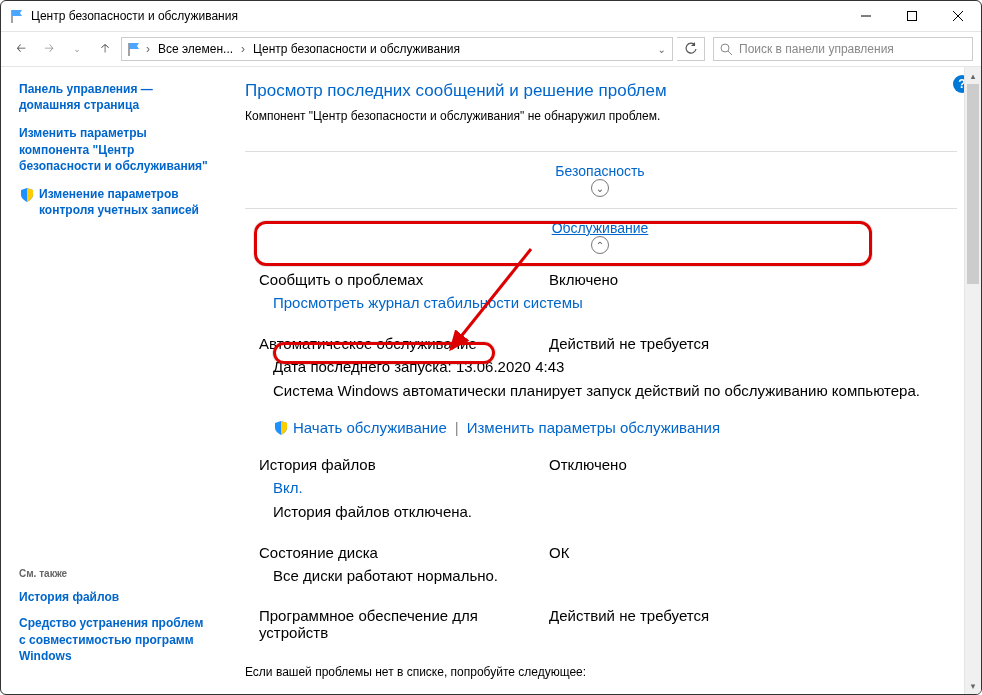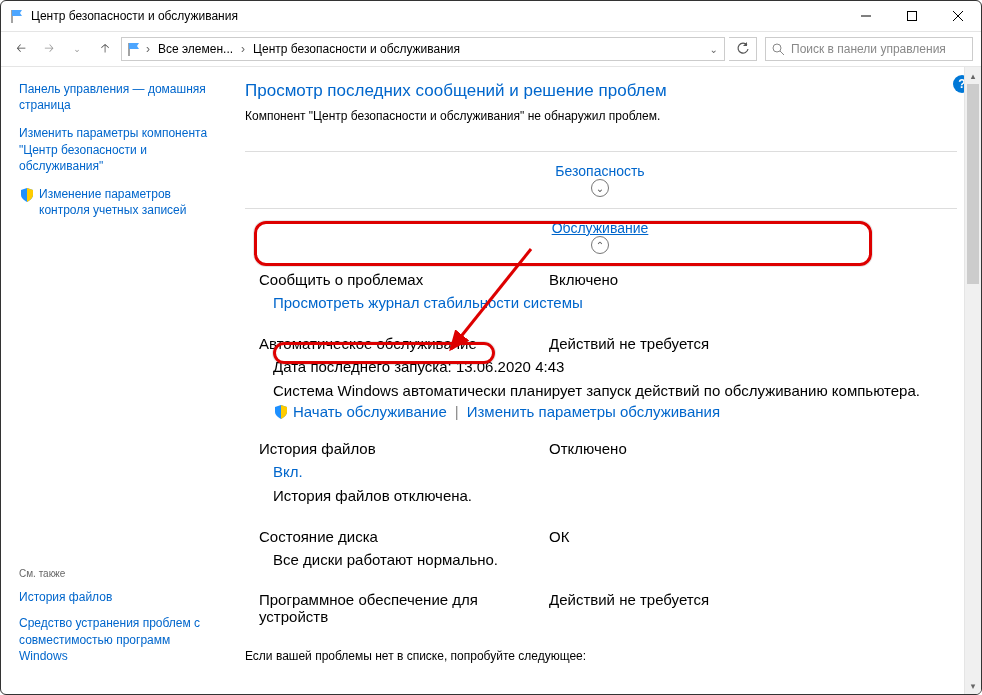--- a/index.html
+++ b/index.html
@@ -10,42 +10,42 @@
 .winbtn { width: 46px; height: 30px; display: flex; align-items: center; justify-content: center; color: #000; }
 .navbar { height: 36px; border-top: 1px solid #e5e5e5; border-bottom: 1px solid #e5e5e5; display: flex; align-items: center; padding: 0 8px; gap: 4px; font-size: 12px; }
 .navbar .arrow { width: 24px; height: 24px; display: flex; align-items: center; justify-content: center; color: #999; }
 .navbar .arrow.enabled { color: #444; }
 .navbar .up { color: #444; }
 .navbar .addr { flex: 1; height: 24px; border: 1px solid #ccc; display: flex; align-items: center; padding: 0 4px; gap: 2px; }
 .navbar .addr .flag { width: 16px; height: 16px; }
 .navbar .addr .crumb { padding: 0 4px; white-space: nowrap; overflow: hidden; text-overflow: ellipsis; }
 .navbar .addr .chev { color: #666; padding: 0 2px; }
 .navbar .refresh { width: 28px; height: 24px; border: 1px solid #ccc; border-left: none; display: flex; align-items: center; justify-content: center; }
-.navbar .search { width: 208px; height: 24px; border: 1px solid #ccc; display: flex; align-items: center; padding: 0 6px; margin-left: 4px; color: #888; gap: 6px; }
+.navbar .search { width: 260px; height: 24px; border: 1px solid #ccc; display: flex; align-items: center; padding: 0 6px; margin-left: 4px; color: #888; gap: 6px; }
 .content { display: flex; height: calc(100% - 66px); position: relative; }
-.sidebar { width: 220px; padding: 14px 10px 10px 18px; font-size: 12px; display: flex; flex-direction: column; gap: 12px; }
+.sidebar { width: 220px; padding: 14px 10px 10px 18px; font-size: 12px; display: flex; flex-direction: column; gap: 12px; font-weight: bold; }
 .sidebar a { color: #0066cc; text-decoration: none; line-height: 1.35; display: block; }
 .sidebar .row { display: flex; align-items: flex-start; gap: 4px; }
 .shield { width: 16px; height: 16px; flex-shrink: 0; margin-top: 1px; }
 .sidebar .bottom { margin-top: auto; padding-bottom: 20px; }
 .sidebar .bottom .hdr { color: #666; font-size: 10px; margin-bottom: 10px; }
 .main { flex: 1; padding: 14px 24px 10px 24px; position: relative; overflow: hidden; }
 .main h1 { font-size: 17px; color: #0066cc; font-weight: 400; margin-bottom: 8px; }
 .main .sub { font-size: 12px; color: #000; margin-bottom: 28px; }
 .sect { border-top: 1px solid #ddd; padding: 11px 6px 11px 4px; display: flex; align-items: center; justify-content: space-between; flex-direction: column; }
 .sect span { font-size: 14px; color: #0066cc; }
 .sect.linked span { text-decoration: underline; }
 .chevcircle { width: 18px; height: 18px; border: 1px solid #777; border-radius: 50%; display: flex; align-items: center; justify-content: center; font-size: 10px; color: #555; }
 .block { padding: 6px 10px 14px 14px; font-size: 15px; }
 .block .row2 { display: flex; margin-bottom: 4px; }
 .block .row2 .left { width: 290px; }
 .block .row2 .right { color: #000; }
 .block .sub2 { margin-left: 14px; margin-top: 2px; color: #000; line-height: 1.5; }
 .block a { color: #0066cc; text-decoration: none; }
-.block .iconline { display: flex; align-items: center; gap: 4px; margin-left: 14px; margin-top: 0; }
+.block .iconline { display: flex; align-items: center; gap: 4px; margin-left: 14px; margin-top: 16px; }
 .footer-line { margin-top: 6px; font-size: 12px; }
 .help { position: absolute; top: 8px; right: 10px; width: 18px; height: 18px; border-radius: 50%; background: #0078d7; color: #fff; font-size: 12px; display: flex; align-items: center; justify-content: center; font-weight: bold; }
 .hl-red { position: absolute; border: 3px solid #d00; border-radius: 12px; pointer-events: none; box-shadow: 0 0 0 1px rgba(0,0,0,0.1); }
 .hl1 { left: 253px; top: 220px; width: 618px; height: 45px; }
 .hl2 { left: 272px; top: 341px; width: 222px; height: 22px; border-radius: 11px; }
 .red-arrow { position: absolute; left: 310px; top: 240px; pointer-events: none; }
 .sep { color: #888; margin: 0 4px; }
 .scrollbar { position: absolute; right: 0; top: 66px; bottom: 0; width: 17px; background: #f0f0f0; border-left: 1px solid #e5e5e5; }
 .scroll-arrow { height: 17px; display: flex; align-items: center; justify-content: center; font-size: 9px; color: #666; }
 .scroll-thumb { position: absolute; left: 2px; right: 2px; top: 17px; height: 200px; background: #ccc; }

